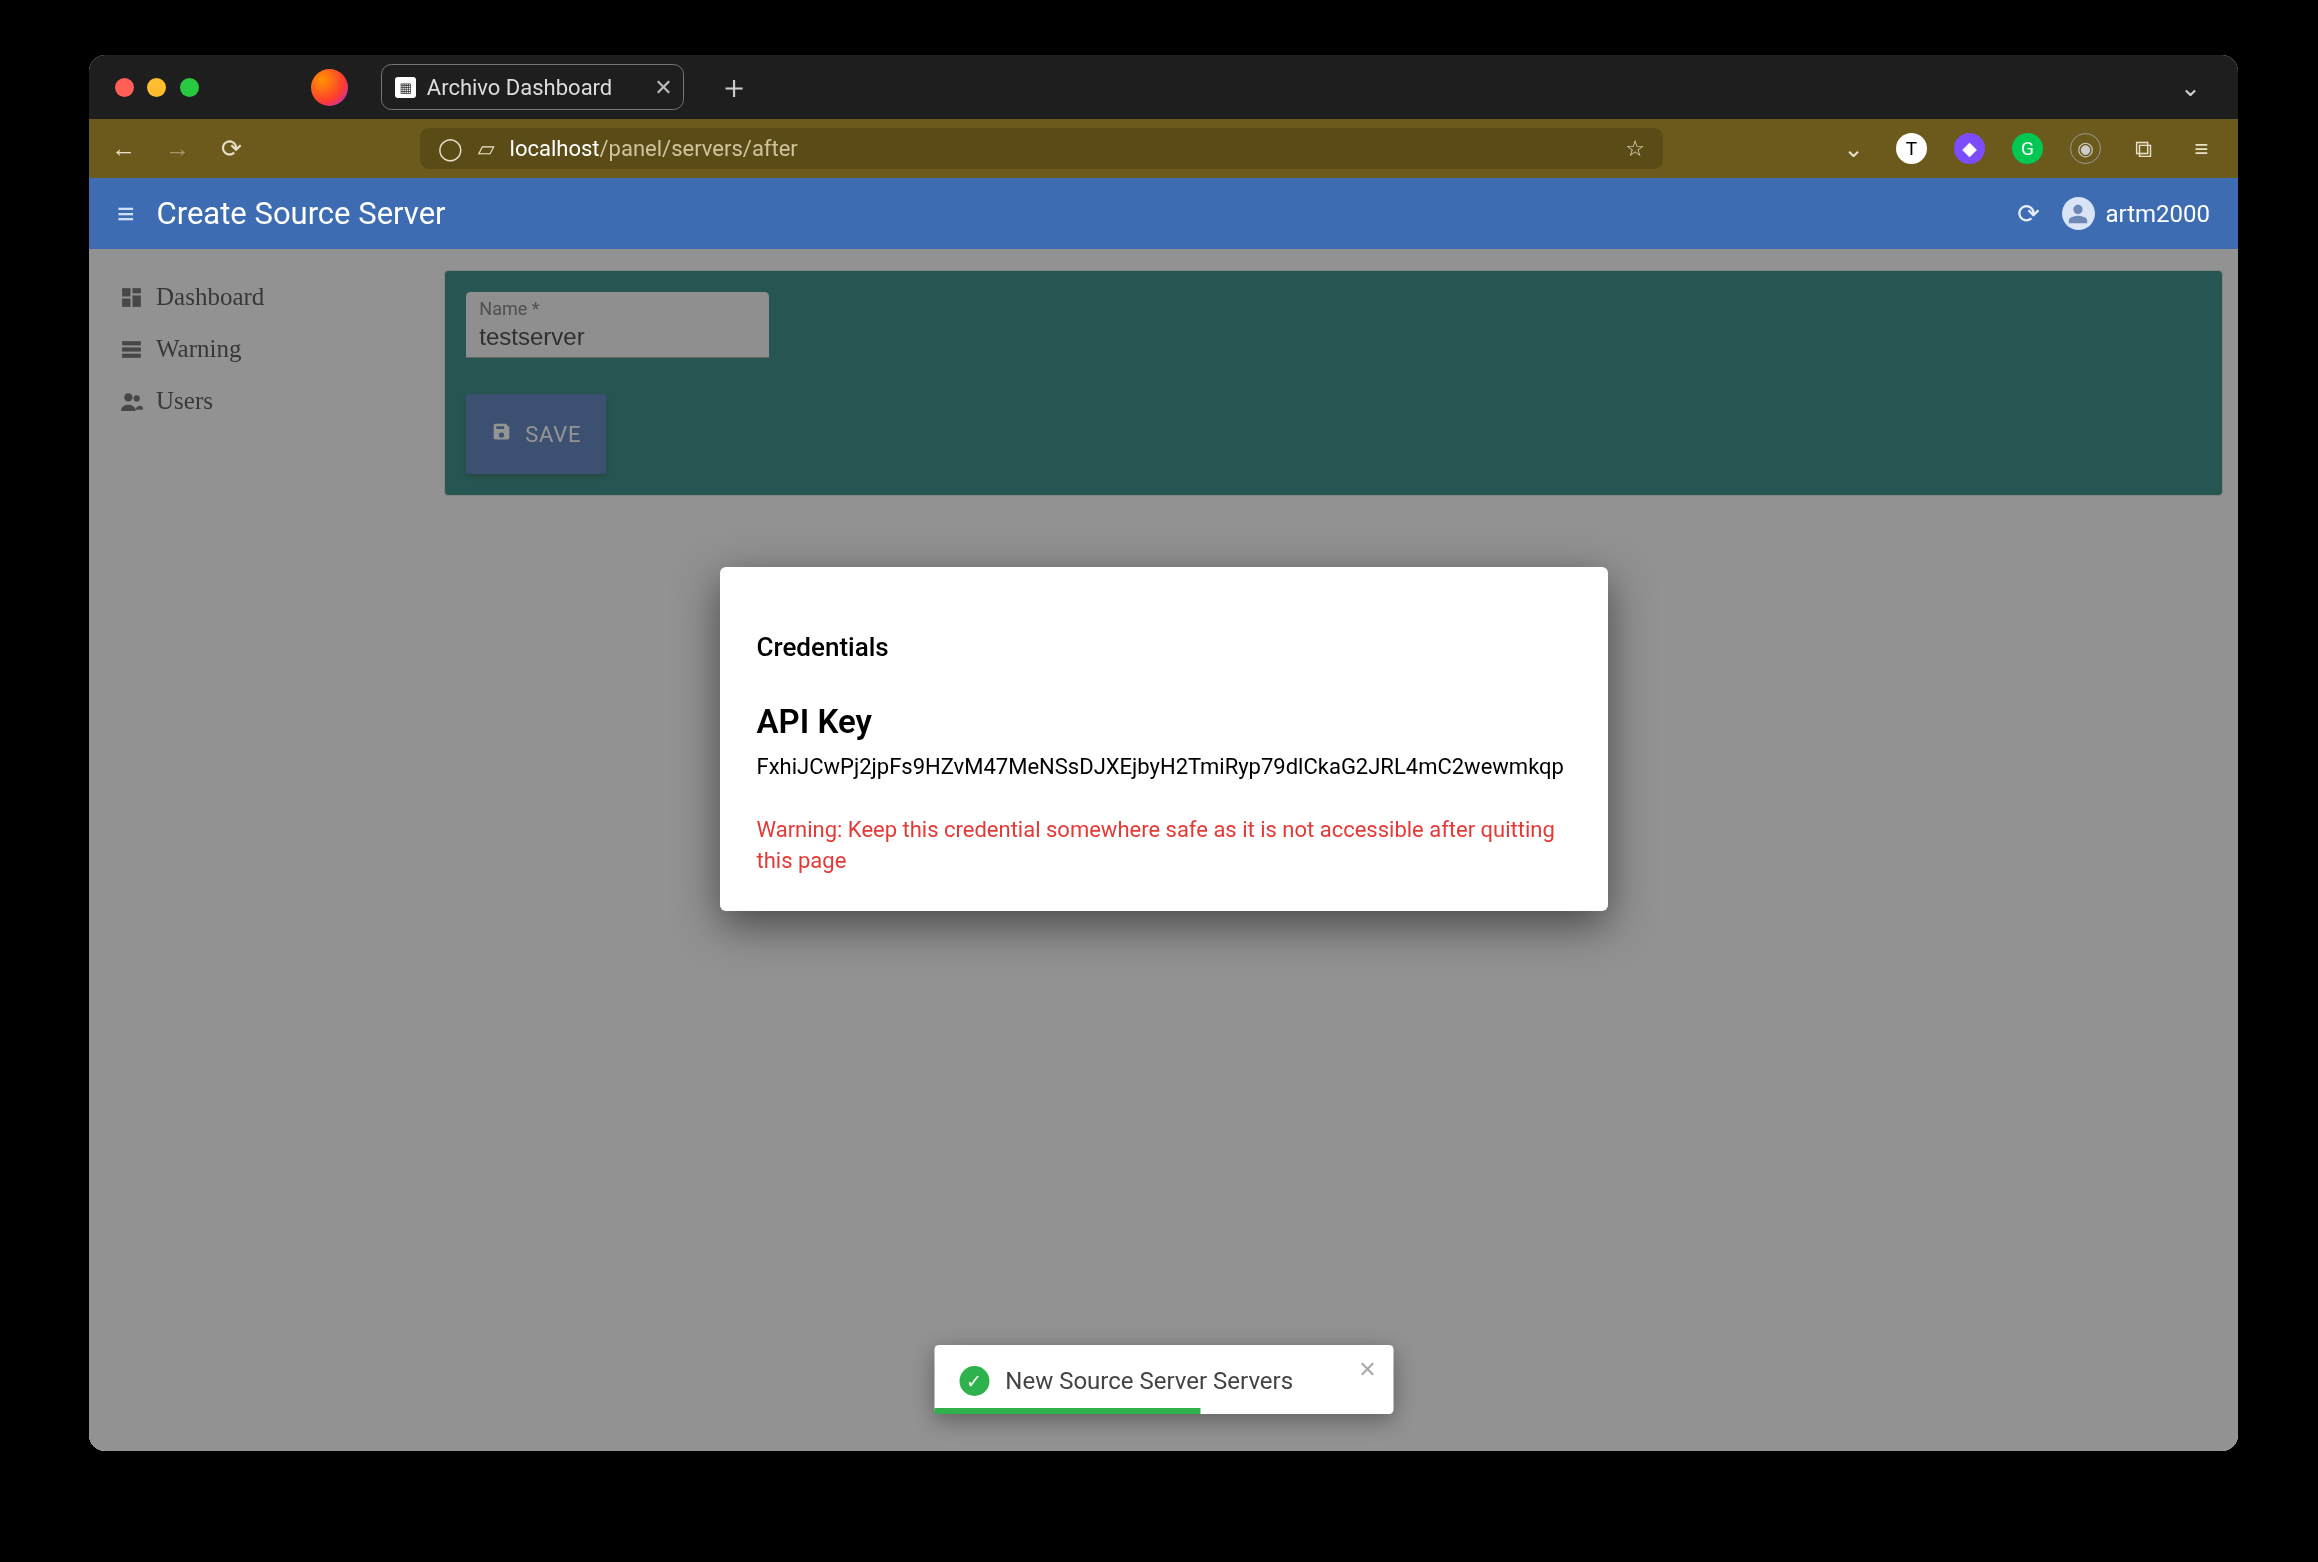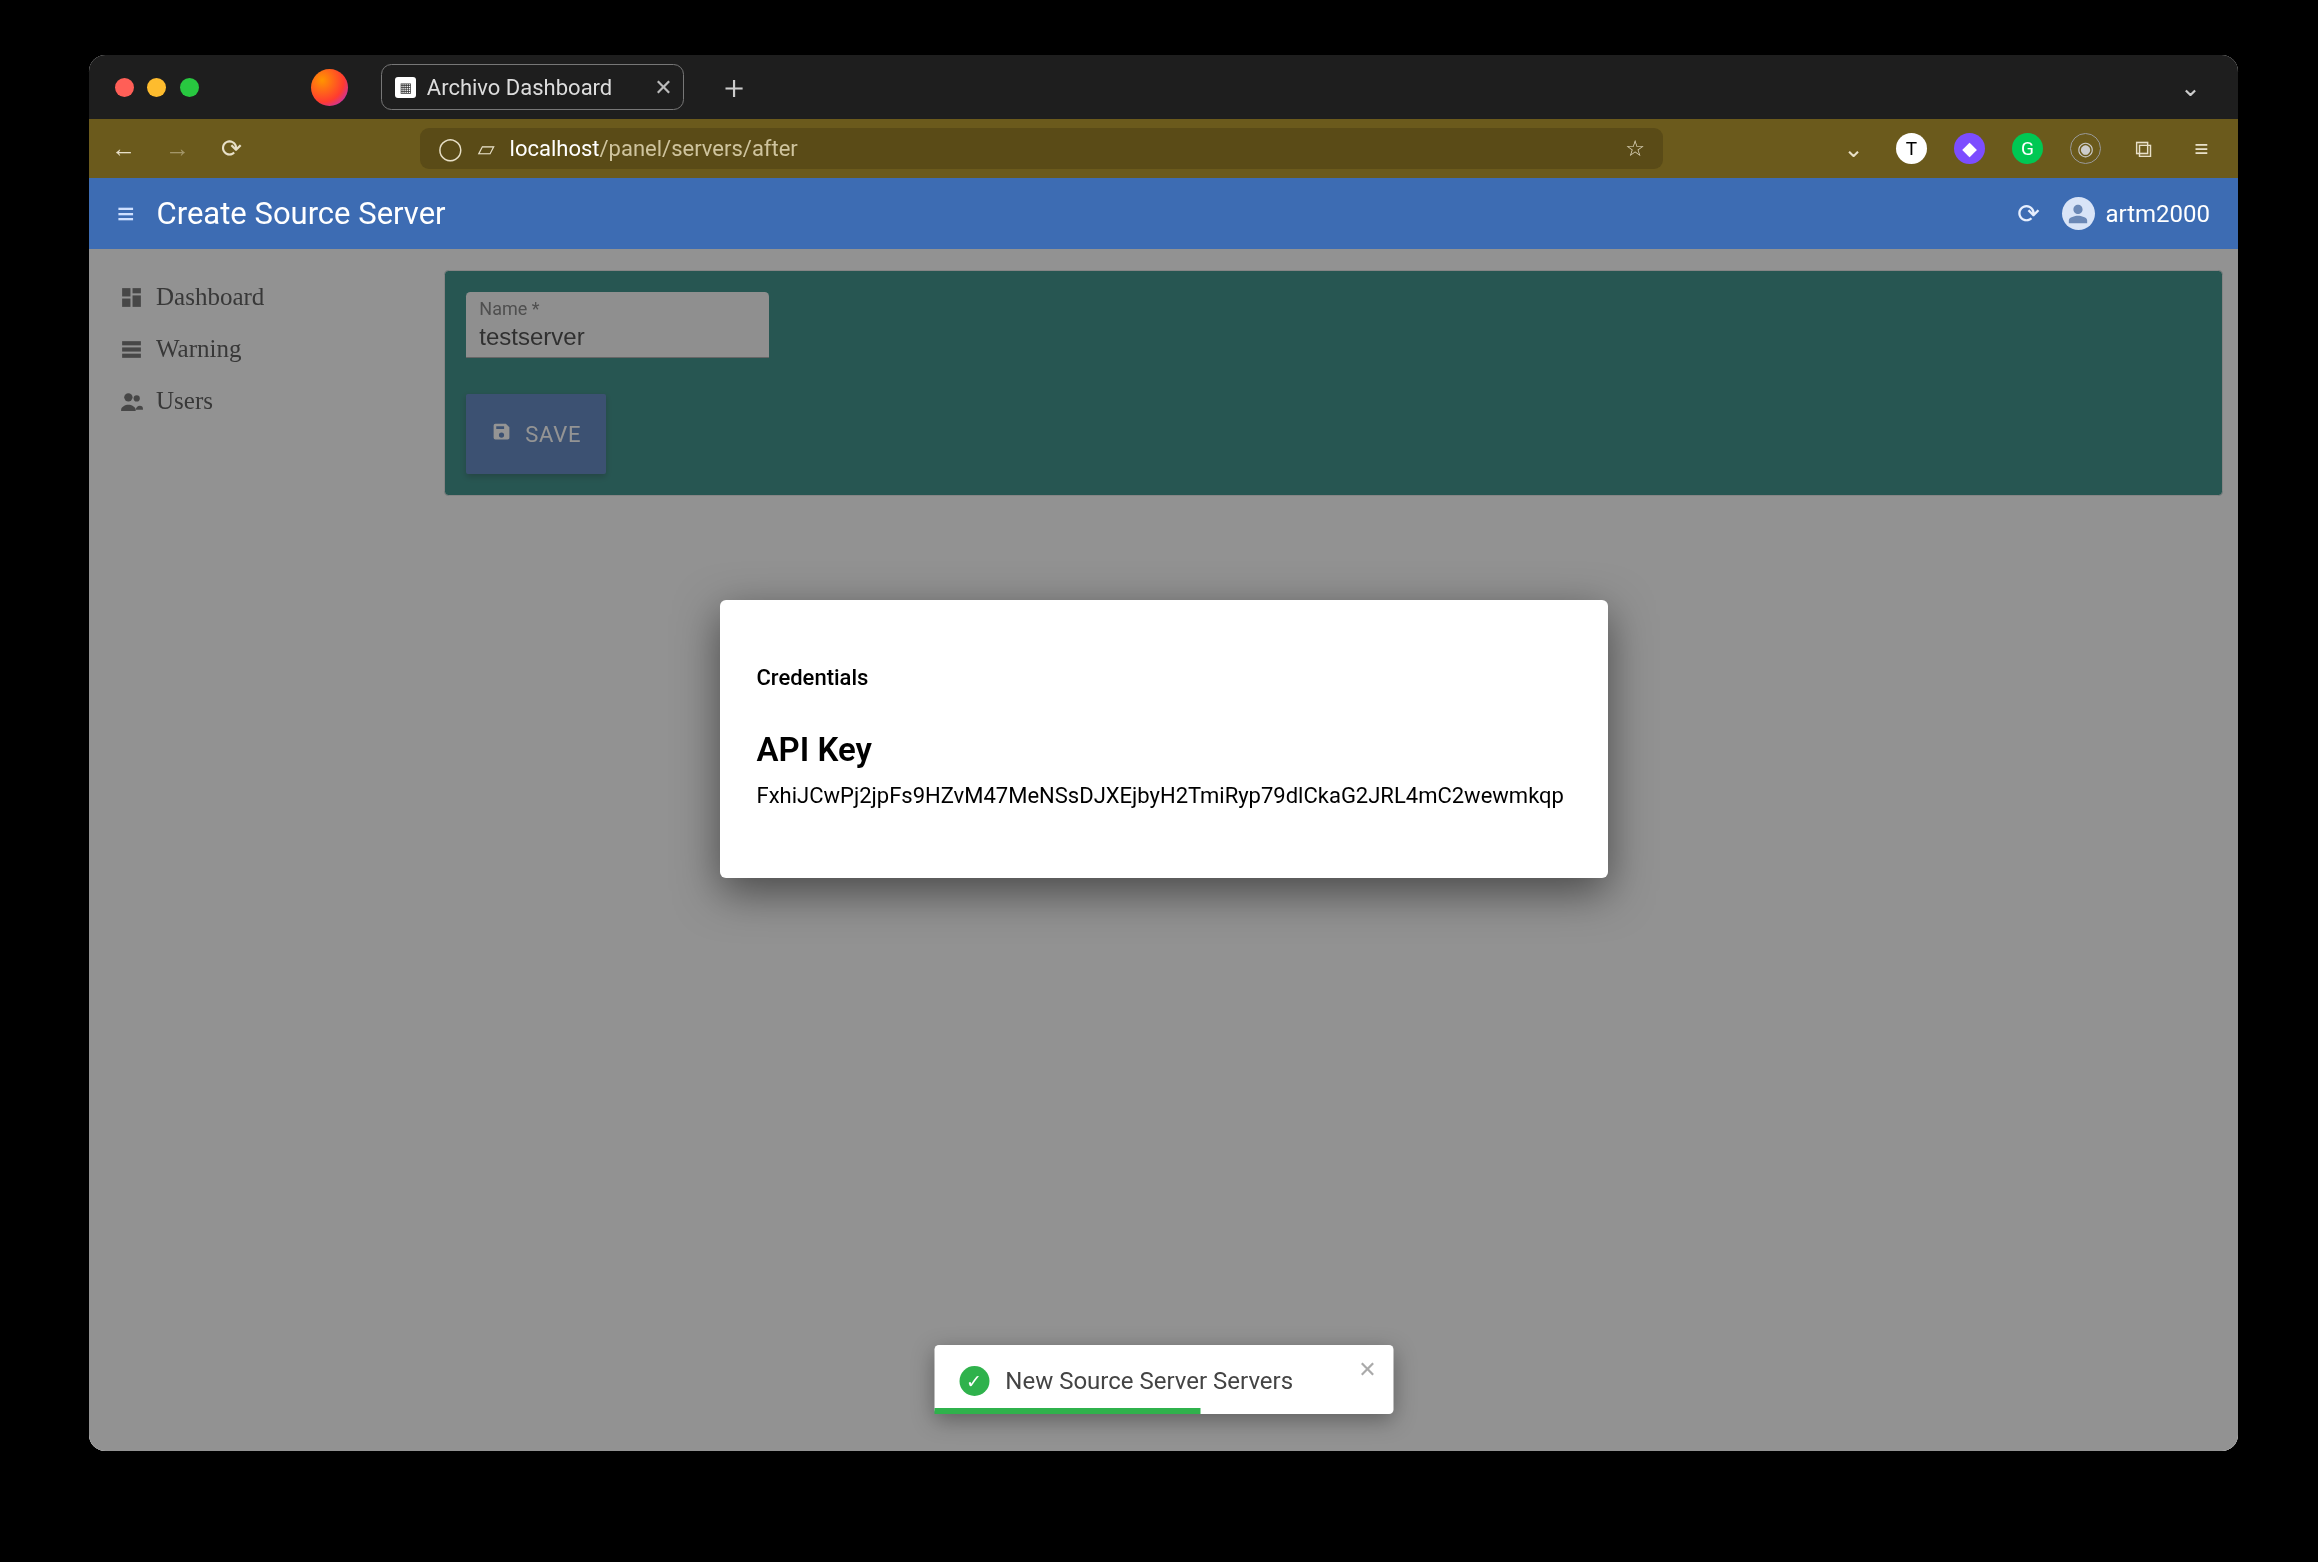--- a/index.html
+++ b/index.html
@@ -165,21 +165,21 @@
   }
   .dialog{
     width:888px;
     background:#fff;
     border-radius:6px;
     padding: 34px 37px;
     box-shadow:0 13.3px 44px rgba(0,0,0,.5);
     position:relative;
     top:-111px;
   }
-  .dlg-title{ font-size:22px; font-weight:500; margin-bottom:40px;margin-top:31px;}
+  .dlg-title{ font-size:26px; font-weight:500; margin-bottom:40px;margin-top:31px;}
   .dlg-sub{ font-size:33px; font-weight:600; margin-bottom:13.3px;}
   .dlg-key{ font-size:22px; word-break:break-all; margin-bottom:36px;}
   .dlg-warn{ font-size:22px; color:#e53935; line-height:1.4;}
   
   .toast{
     position:absolute;
     left:50%; transform:translateX(-50%);
     bottom:37px;
     width:459px;
     background:#fff;
@@ -305,20 +305,21 @@
             </div>
           </div>
         </div>
       </div>
 
       <div class="overlay">
         <div class="dialog">
           <div class="dlg-title">Credentials</div>
           <div class="dlg-sub">API Key</div>
           <div class="dlg-key">FxhiJCwPj2jpFs9HZvM47MeNSsDJXEjbyH2TmiRyp79dlCkaG2JRL4mC2wewmkqp</div>
+          <div class="dlg-warn">Warning: Keep this credential somewhere safe as it is not accessible after quitting this page</div>
         </div>
 
         <div class="toast">
           <div class="toast-row">
             <span class="toast-check">✓</span>
             <span class="toast-txt">New Source Server Servers</span>
           </div>
           <span class="toast-x">✕</span>
           <div class="toast-prog"></div>
         </div>

